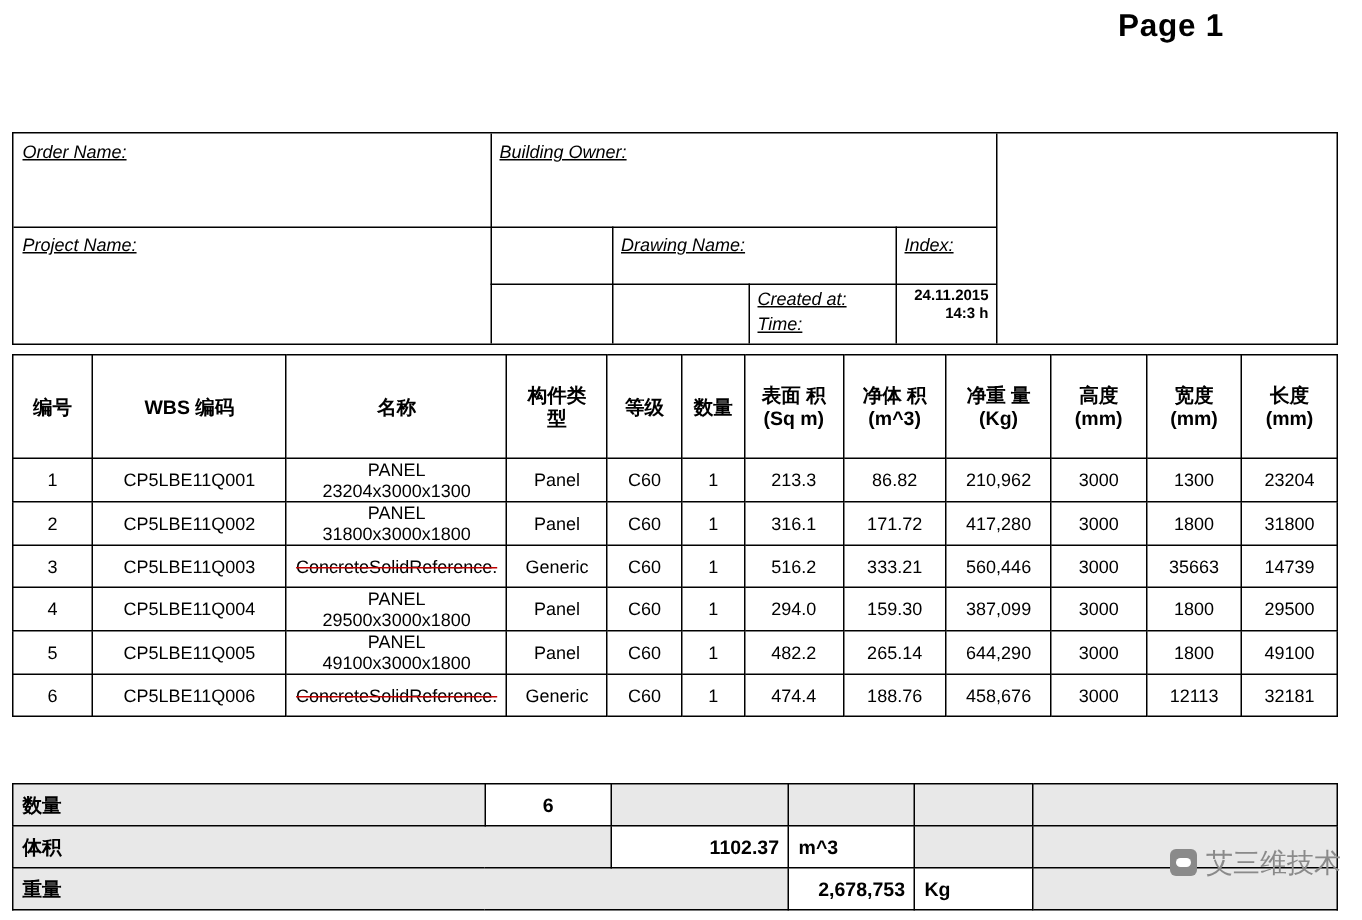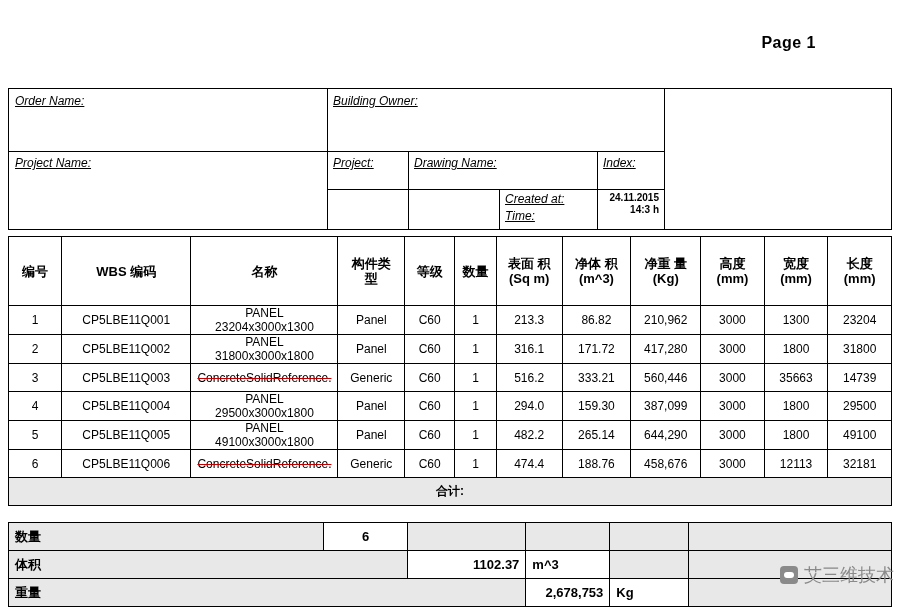--- a/index.html
+++ b/index.html
@@ -8,24 +8,23 @@
     background:#ffffff;
     font-family:"Liberation Sans", sans-serif;
     color:#000;
     position:relative;
     overflow:hidden;
   }
   
   .page-title{
     position:absolute;
     top:6px; right:92px;
-    font-size:16px;
+    font-size:21px;
     font-weight:bold;
     letter-spacing:.5px;
-    margin-top:28px;
   }
   
   .header-block{
     position:absolute;
     left:8px; top:88px;
     width:884px; height:142px;
     border:1px solid #000;
     box-sizing:border-box;
   }
   .hdr-cell{
@@ -144,23 +143,20 @@
   <div class="hline" style="left:318px;top:100px;width:337px;"></div>
 
   <div class="hdr-cell" style="left:318px;top:0;width:337px;height:62px;">
     <div class="hdr-label">Building Owner:</div>
   </div>
   <div class="hdr-cell" style="left:0;top:0;width:318px;height:62px;">
     <div class="hdr-label">Order Name:</div>
   </div>
   <div class="hdr-cell" style="left:0;top:62px;width:318px;height:80px;">
     <div class="hdr-label" style="top:5px;">Project Name:</div>
-  </div>
-  <div class="hdr-cell" style="left:318px;top:62px;width:81px;height:38px;">
-    <div class="hdr-label">Project:</div>
   </div>
   <div class="hdr-cell" style="left:588px;top:62px;width:67px;height:38px;">
     <div class="hdr-label">Index:</div>
   </div>
   <div class="hdr-cell" style="left:399px;top:62px;width:189px;height:38px;">
     <div class="hdr-label">Drawing Name:</div>
   </div>
   <div class="hdr-cell" style="left:490px;top:100px;width:165px;height:41px;">
     <div class="hdr-label" style="top:3px;">Created at:</div>
     <div class="hdr-label" style="top:20px;">Time:</div>
@@ -280,23 +276,20 @@
       <td>Generic</td>
       <td>C60</td>
       <td>1</td>
       <td>474.4</td>
       <td>188.76</td>
       <td>458,676</td>
       <td>3000</td>
       <td>12113</td>
       <td>32181</td>
     </tr>
-    <tr>
-      <td class="sum-title" colspan="12">合计:</td>
-    </tr>
   </tbody>
 </table>
 
 <table class="sum">
   <colgroup>
     <col style="width:315px">
       <col style="width:85px">
       <col style="width:118px">
     <col style="width:84px">
       <col style="width:79px">

